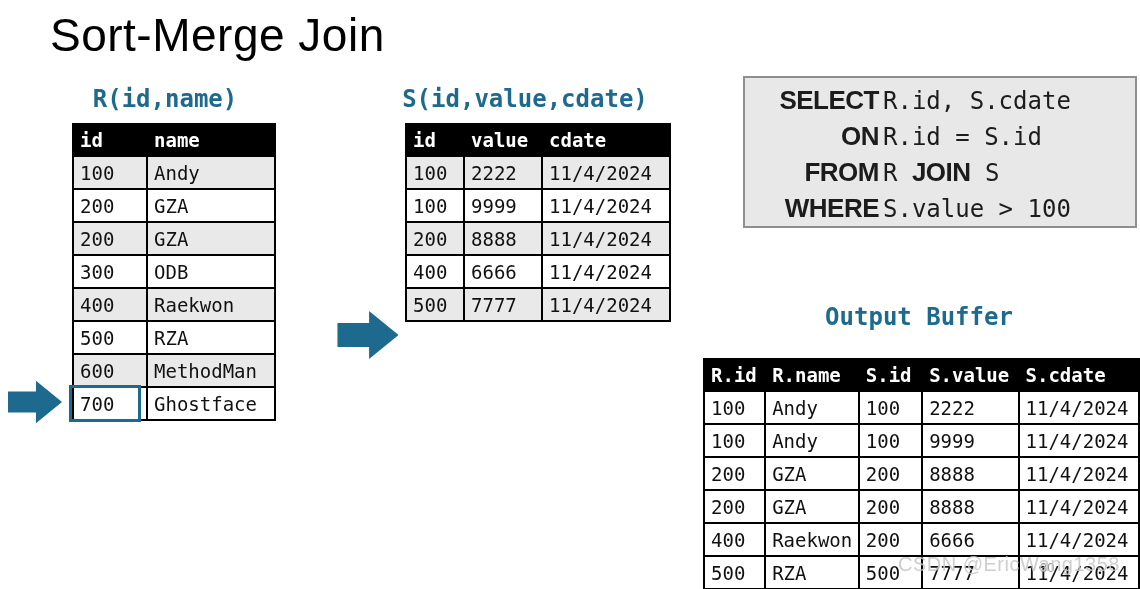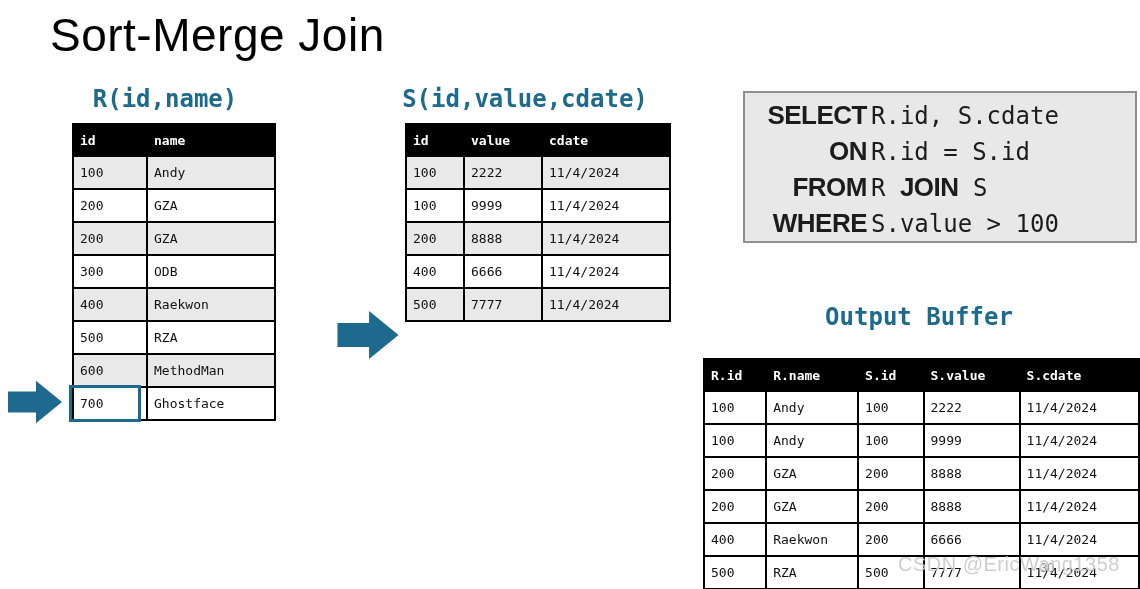--- a/index.html
+++ b/index.html
@@ -15,21 +15,21 @@
   .tbl-label{
     font-family:"DejaVu Sans Mono",monospace;font-weight:bold;font-size:24px;
     color:var(--accent);text-align:center;white-space:nowrap;
   }
   .r-label{left:72px;top:85px;width:186px;}
   .s-label{left:390px;top:85px;width:270px;}
   .ob-label{left:703px;top:303px;width:432px;}
 
   table{
     border-collapse:collapse;table-layout:fixed;background:#7f1d1d;
-    font-family:"DejaVu Sans Mono",monospace;font-size:13px;color:#111;
+    font-family:"DejaVu Sans Mono",monospace;font-size:19px;color:#111;
   }
   th{
     background:#000;color:#fff;text-align:left;font-weight:bold;
     border:2px solid #000;height:30px;padding:0 0 0 6px;white-space:nowrap;
   }
   td{
     border:2px solid #000;height:31px;padding:0 0 0 6px;white-space:nowrap;
     background:#fff;
   }
   tr.alt td{background:#e9e9e9;}
@@ -39,23 +39,23 @@
 
   .highlight-box{
     left:69px;top:385px;width:72px;height:37px;
     border:3px solid var(--accent);box-sizing:border-box;z-index:3;
   }
   .arrow{color:var(--accent);line-height:0;}
   .arrow-r{left:8px;top:380px;}
   .arrow-s{left:334px;top:311px;}
 
   .sql-box{
-    left:743px;top:91px;width:394px;height:152px;box-sizing:border-box;
+    left:743px;top:76px;width:394px;height:152px;box-sizing:border-box;
     background:var(--sqlbg);border:2px solid var(--sqlborder);
-    padding:4px 8px 0 0;z-index:1;
+    padding:4px 8px 0 12px;z-index:1;
   }
   .sql-line{display:flex;height:36px;line-height:36px;align-items:baseline;}
   .kw,.kw-inline{
     font-family:"Liberation Sans",sans-serif;font-weight:700;font-size:26px;
     color:#1c1c1c;letter-spacing:-0.5px;
   }
   .kw{width:122px;text-align:right;flex:none;line-height:36px;}
   .code{
     font-family:"DejaVu Sans Mono",monospace;font-size:24px;color:#1c1c1c;
     margin-left:4px;white-space:pre;line-height:36px;

